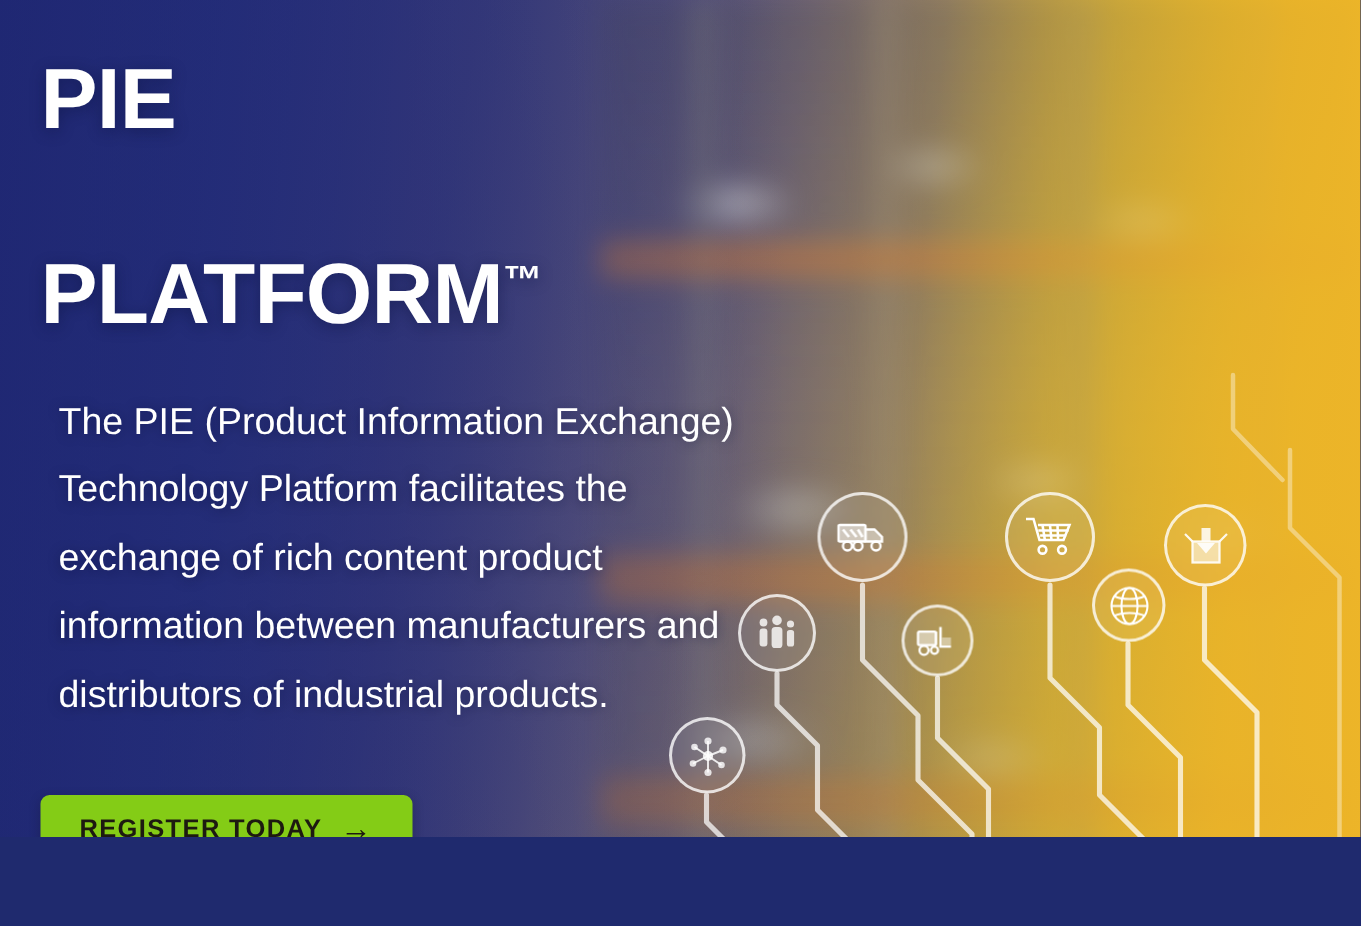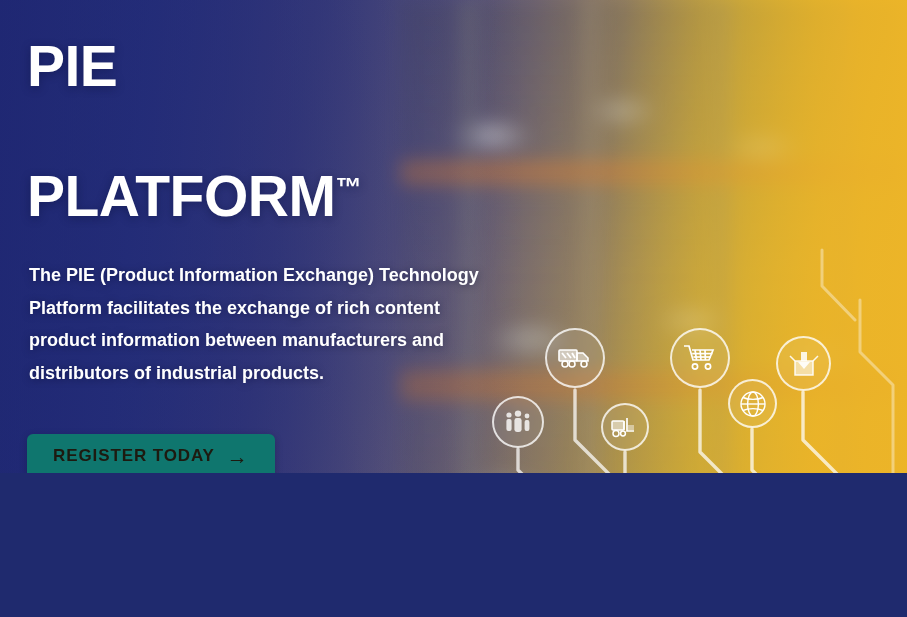--- a/index.html
+++ b/index.html
@@ -9,21 +9,21 @@
     width: 907px;
     height: 617px;
     overflow: hidden;
     background: #1f2a6e;
     font-family: "Liberation Sans", sans-serif;
   }
 
   #hero {
     position: relative;
     width: 907px;
-    height: 473px;
+    height: 558px;
     overflow: hidden;
     isolation: isolate;
   }
 
   
 
   
   .bg-gradient {
     position: absolute;
     inset: 0;
@@ -149,33 +149,33 @@
   }
   .headline .tm {
     font-size: 0.46em;
     vertical-align: super;
     line-height: 0;
     letter-spacing: 0;
   }
 
   .subcopy {
     color: #ffffff;
-    font-size: 18px;
+    font-size: 25px;
     line-height: 1.82;
-    font-weight: bold;
+    font-weight: normal;
     max-width: 470px;
     text-shadow: 0 1px 7px rgba(14,20,62,0.5);
-    margin: 0 0 44px 2px;
+    margin: 0 0 44px 12px;
   }
 
   .cta {
     display: inline-flex;
     align-items: center;
     gap: 12px;
-    background: #0f766e;
+    background: #84cc16;
     color: #1d1a10;
     border: none;
     border-radius: 6px;
     padding: 0 26px;
     height: 45px;
     font-family: "Liberation Sans", sans-serif;
     font-size: 17px;
     font-weight: bold;
     letter-spacing: 0.9px;
     cursor: pointer;

